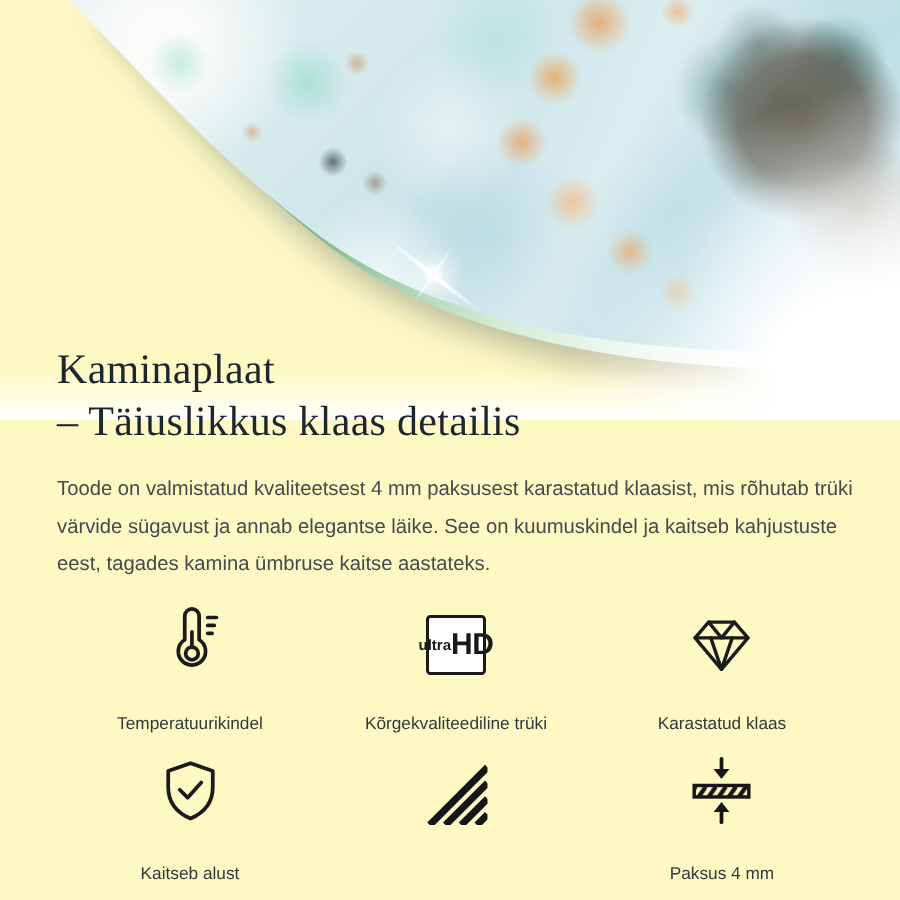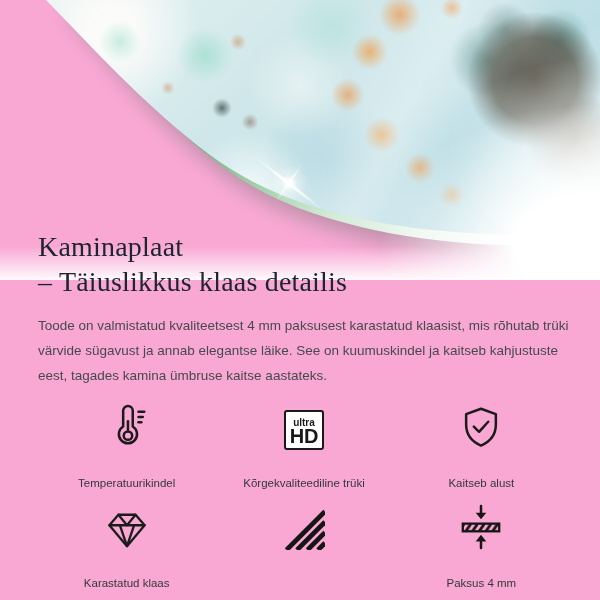--- a/index.html
+++ b/index.html
@@ -1,16 +1,16 @@
 <!DOCTYPE html>
 <html><head>
 <meta charset="utf-8">
 <style>
   html,body{margin:0;padding:0;background:#fff;}
-  .page{position:relative;width:600px;height:600px;background:#f9a8d4;overflow:hidden;
+  .page{position:relative;width:600px;height:600px;background:#fef9c3;overflow:hidden;
         font-family:"Liberation Sans",sans-serif;}
   
   .hero{position:absolute;top:0;left:0;width:600px;height:280px;overflow:hidden;z-index:0;}
   .plate-shadow{position:absolute;top:0;left:0;}
   .plate-edge{position:absolute;top:0;left:0;width:600px;height:280px;
     clip-path:path('M57,0 C100,48 151,111 219,164 C271,203 322,218 374,230 C426,241 481,246 541,246 L600,245 L600,0 Z');
     background:linear-gradient(117deg,#8fc49b 6%,#478453 16%,#58925f 26%,#79b184 36%,#a6d2af 48%,#d5ecd9 60%,#e8f5ea 70%,#f3faf4 82%);}
   .plate-face{position:absolute;top:0;left:0;width:600px;height:280px;
     clip-path:path('M46,0 C90,44 141,103 210,155 C262,193 315,209 367,220 C420,231 478,235 540,235 L600,234 L600,0 Z');
     background:
@@ -63,21 +63,21 @@
   h1{margin:0;font-family:"Liberation Serif",serif;font-weight:400;
      font-size:28px;line-height:35px;color:#1d2530;letter-spacing:.2px;}
   h1 span{display:block;}
   .desc{margin:14px 0 0;font-size:13.5px;line-height:25px;color:#46494d;max-width:545px;}
   .features{margin:16px 0 0;display:grid;grid-template-columns:repeat(3,1fr);row-gap:14px;padding-right:13px;}
   .feature{text-align:center;}
   .icon-slot{height:46px;display:flex;align-items:flex-end;justify-content:center;}
   .ficon{display:block;}
   .flabel{margin-top:26px;font-size:11.5px;line-height:14px;color:#33383c;}
   .uhd-box{width:36px;height:36px;border:2.6px solid #191919;border-radius:3px;
-    display:flex;flex-direction:column;align-items:center;justify-content:center;background:#fff;}
+    display:flex;flex-direction:row;align-items:center;justify-content:center;background:#fff;}
   .uhd-top{font-size:10px;font-weight:700;line-height:11px;color:#191919;}
   .uhd-bottom{font-size:20px;font-weight:800;line-height:16px;color:#191919;letter-spacing:-.3px;}
 </style>
 </head>
 <body>
 
 <div class="page">
 
   <div class="hero">
     <svg class="plate-shadow" width="600" height="280">
@@ -128,38 +128,38 @@
           <div class="uhd-box">
             <span class="uhd-top">ultra</span>
             <span class="uhd-bottom">HD</span>
           </div>
         </div>
         <div class="flabel">Kõrgekvaliteediline trüki</div>
       </div>
 
       <div class="feature">
         <div class="icon-slot">
-          <svg class="ficon" width="46" height="46" viewBox="0 0 48 48" fill="none" stroke="#1b1b1b" stroke-width="2.6" stroke-linecap="round" stroke-linejoin="round">
-            <path d="M24 5 L39.5 10.5 V21.5 C39.5 32.5 33 39.6 24 43.5 C15 39.6 8.5 32.5 8.5 21.5 V10.5 Z"></path>
-            <path d="M16.5 23.5 L22 29 L31.5 18.5"></path>
-          </svg>
-        </div>
-        <div class="flabel">Kaitseb alust</div>
-      </div>
-
-      <div class="feature">
-        <div class="icon-slot">
           <svg class="ficon" width="46" height="40" viewBox="0 0 48 42" fill="none" stroke="#1b1b1b" stroke-width="2.4" stroke-linecap="round" stroke-linejoin="round">
             <path d="M15 5 H33 L42.5 16 L24 38 L5.5 16 Z"></path>
             <path d="M5.5 16 H42.5"></path>
             <path d="M15 5 L24 16 L33 5"></path>
             <path d="M16.5 16 L24 38 M31.5 16 L24 38"></path>
           </svg>
         </div>
         <div class="flabel">Karastatud klaas</div>
+      </div>
+
+      <div class="feature">
+        <div class="icon-slot">
+          <svg class="ficon" width="46" height="46" viewBox="0 0 48 48" fill="none" stroke="#1b1b1b" stroke-width="2.6" stroke-linecap="round" stroke-linejoin="round">
+            <path d="M24 5 L39.5 10.5 V21.5 C39.5 32.5 33 39.6 24 43.5 C15 39.6 8.5 32.5 8.5 21.5 V10.5 Z"></path>
+            <path d="M16.5 23.5 L22 29 L31.5 18.5"></path>
+          </svg>
+        </div>
+        <div class="flabel">Kaitseb alust</div>
       </div>
 
       <div class="feature">
         <div class="icon-slot">
           <svg class="ficon" width="42" height="42" viewBox="0 0 48 48" stroke="#161616" stroke-width="5.4" fill="none">
             <path d="M4 48 L48 4"></path>
             <path d="M16 48 L48 16"></path>
             <path d="M28 48 L48 28"></path>
             <path d="M40 48 L48 40"></path>
           </svg>

